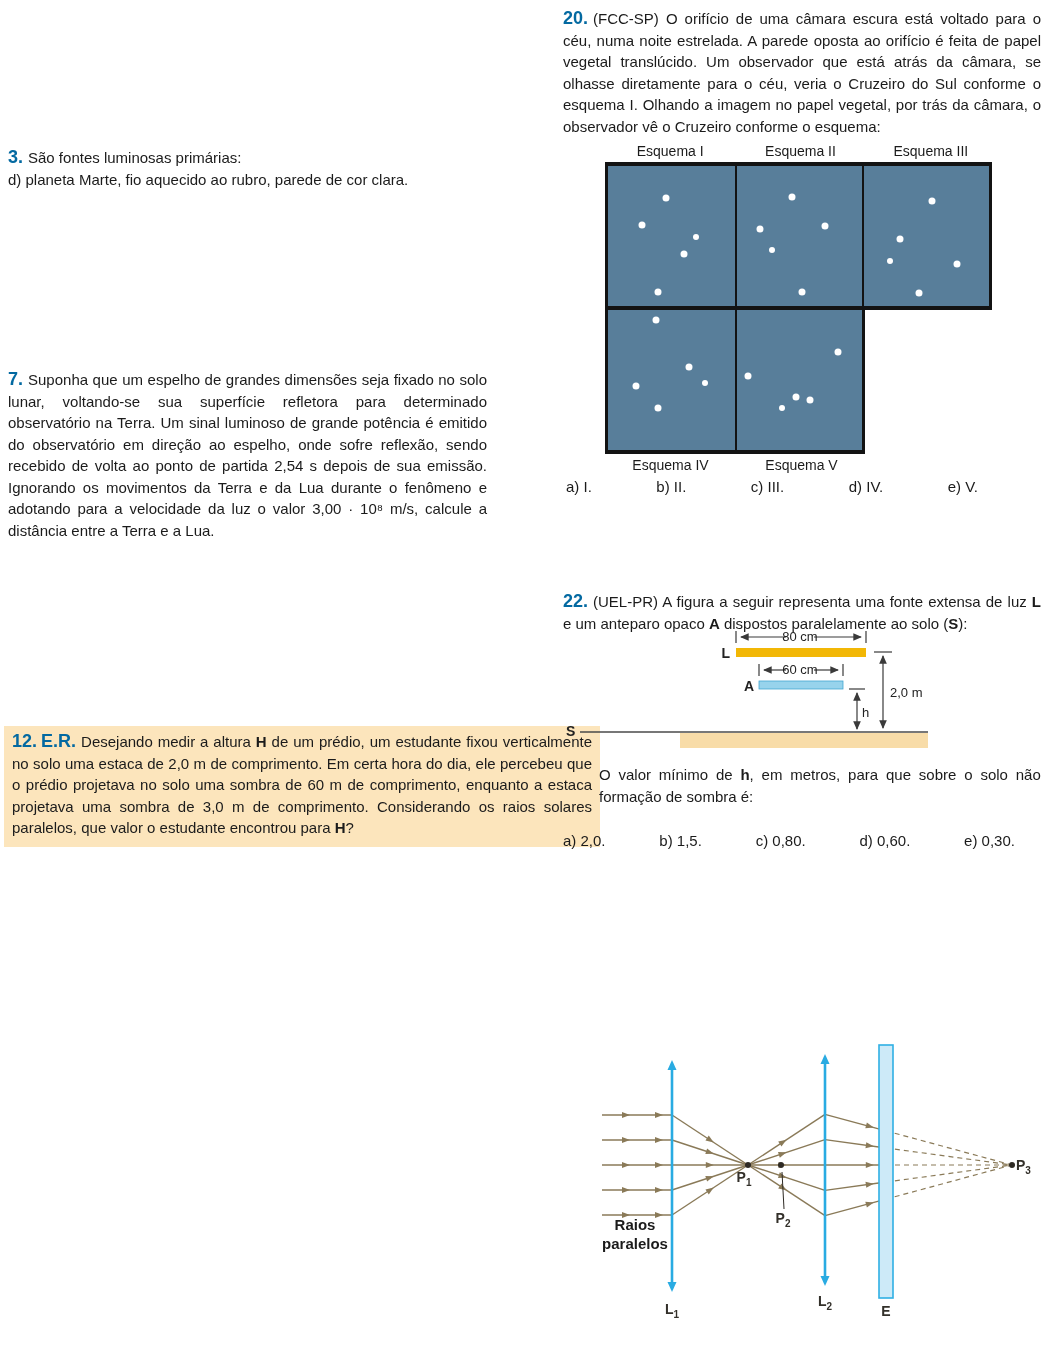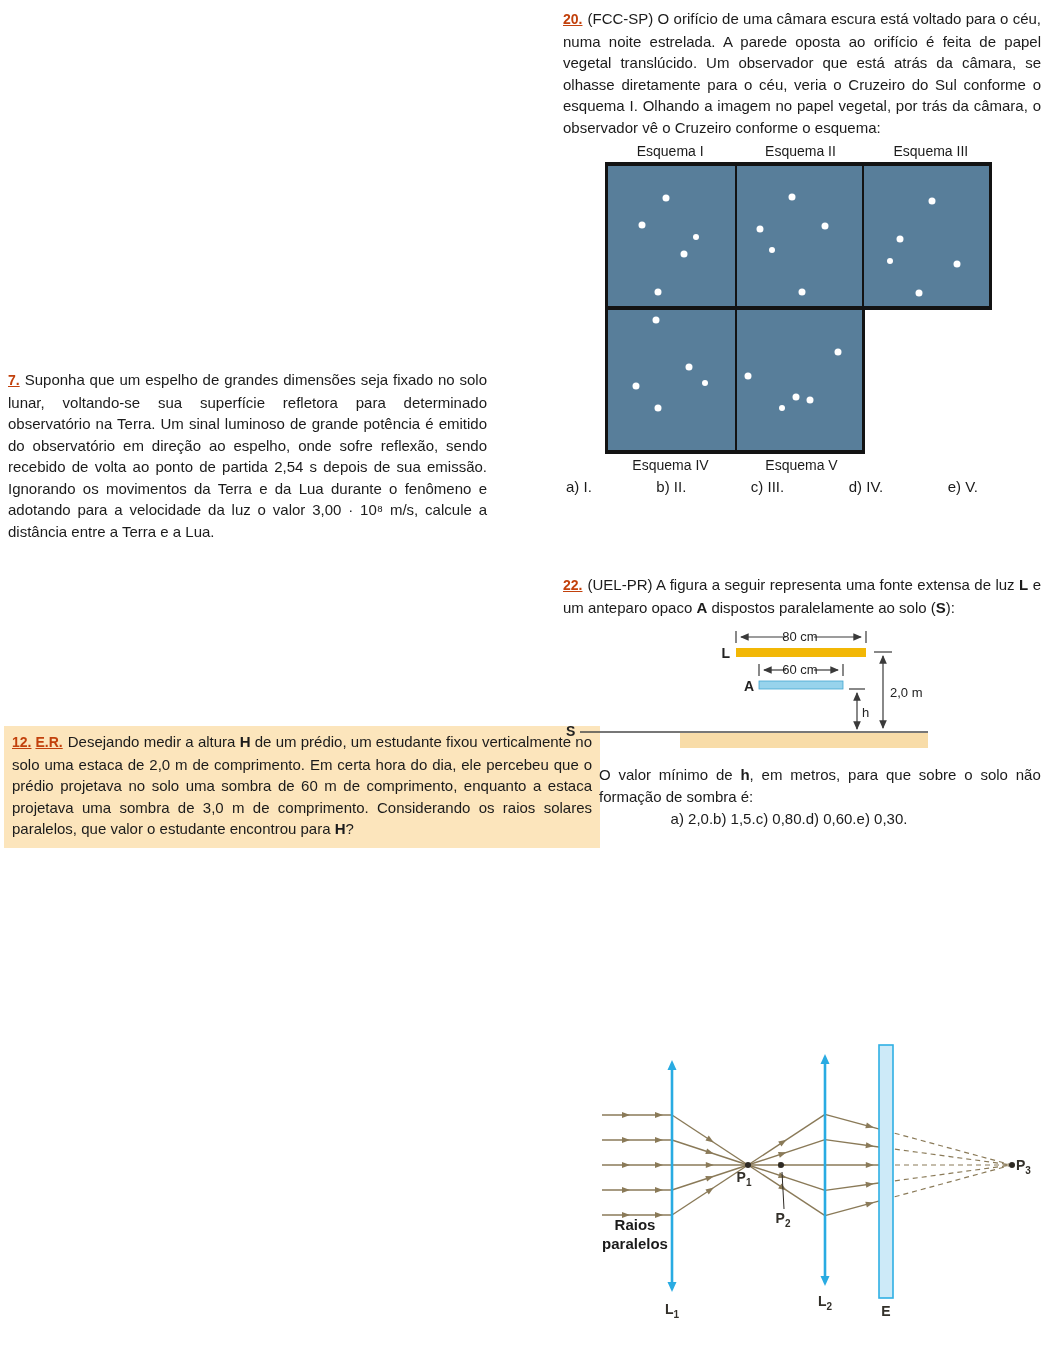--- a/index.html
+++ b/index.html
@@ -1,21 +1,21 @@
 <!DOCTYPE html>
 <html><head>
 <meta charset="utf-8">
 <style>
   *{margin:0;padding:0;box-sizing:border-box;}
   html,body{width:1047px;height:1355px;background:#ffffff;}
   body{font-family:"Liberation Sans",sans-serif;color:#1b1b1b;position:relative;overflow:hidden;}
 
   .q{position:absolute;font-size:15px;line-height:21.5px;}
   .para{text-align:justify;}
-  .qnum{color:#c2410c;font-weight:bold;font-size:14px;margin-right:5px;text-decoration:underline;}
+  .qnum{color:#0369a1;font-weight:bold;font-size:18px;margin-right:5px;}
   .er{margin-right:5px;margin-left:-1px;}
   .hl{background:#fce5bc;padding:5px 8px 8px;}
   .optline{line-height:21.5px;}
 
   .optrow{position:absolute;display:flex;justify-content:space-between;font-size:15px;}
 
   
   .starfig{position:absolute;}
   .slabels{display:flex;width:391px;}
   .slabels2{width:262px;}
@@ -34,20 +34,24 @@
   .dimtick{stroke:#3a3a3a;stroke-width:1.2;}
   .dimline{stroke:#3a3a3a;stroke-width:1.2;fill:none;}
   .lf-lbl{font-size:14px;font-weight:bold;fill:#33302a;}
   .lf-sub{font-size:10px;font-weight:bold;}
   .lf-rays{font-size:15px;font-weight:bold;fill:#1b1b1b;}
 </style>
 </head>
 <body>
 
 <section class="q" style="left:8px;top:147px;width:470px;">
+  <p>
+    <span class="qnum">3.</span><span>São fontes luminosas primárias:</span>
+  </p>
+  <p class="optline">d) planeta Marte, fio aquecido ao rubro, parede de cor clara.</p>
 </section>
 
 <section class="q para" style="left:8px;top:369px;width:479px;">
   <span class="qnum">7.</span><span>Suponha que um espelho de grandes dimensões seja fixado no solo lunar, voltando-se sua superfície refletora para determinado observatório na Terra. Um sinal luminoso de grande potência é emitido do observatório em direção ao espelho, onde sofre reflexão, sendo recebido de volta ao ponto de partida 2,54 s depois de sua emissão. Ignorando os movimentos da Terra e da Lua durante o fenômeno e adotando para a velocidade da luz o valor 3,00 · 10⁸ m/s, calcule a distância entre a Terra e a Lua.</span>
 </section>
 
 <section class="q para hl" style="left:4px;top:726px;width:596px;">
   <span class="qnum">12.</span><span class="qnum er">E.R.</span><span><span>Desejando medir a altura </span><b>H</b><span> de um prédio, um estudante fixou verticalmente no solo uma estaca de 2,0 m de comprimento. Em certa hora do dia, ele percebeu que o prédio projetava no solo uma sombra de 60 m de comprimento, enquanto a estaca projetava uma sombra de 3,0 m de comprimento. Considerando os raios solares paralelos, que valor o estudante encontrou para </span><b>H</b><span>?</span></span>
 </section>
 
@@ -107,21 +111,21 @@
 </div>
 
 <div class="optrow" style="left:566px;top:478px;width:412px;">
   <span>a) I.</span>
   <span>b) II.</span>
   <span>c) III.</span>
   <span>d) IV.</span>
   <span>e) V.</span>
 </div>
 
-<section class="q para" style="left:563px;top:574px;width:478px;">
+<section class="q para" style="left:563px;top:591px;width:478px;">
   <span class="qnum">22.</span><span><span>(UEL-PR) A figura a seguir representa uma fonte extensa de luz </span><b>L</b><span> e um anteparo opaco </span><b>A</b><span> dispostos paralelamente ao solo (</span><b>S</b><span>):</span></span>
 </section>
 
 <svg class="figsvg" style="left:560px;top:622px;" width="480" height="140" viewBox="0 0 480 140">
   <defs>
     <marker id="ah" markerWidth="8" markerHeight="8" viewBox="0 0 10 10" refX="8" refY="5" orient="auto-start-reverse">
       <path d="M0,1 L9,5 L0,9 z" fill="#3a3a3a"></path>
     </marker>
   </defs>
 
@@ -153,21 +157,21 @@
 
   <text class="figlbl" x="6" y="114" text-anchor="start">S</text>
   <line x1="20" y1="110" x2="368" y2="110" stroke="#4a4a4a" stroke-width="1.5"></line>
   <rect x="120" y="111" width="248" height="15" fill="#f8dca8"></rect>
 </svg>
 
 <section class="q para" style="left:563px;top:764px;width:478px;margin-left:36px;">
   <span><span>O valor mínimo de </span><b>h</b><span>, em metros, para que sobre o solo não haja formação de sombra é:</span></span>
 </section>
 
-<div class="optrow" style="left:563px;top:810px;width:452px;justify-content:center;">
+<div class="optrow" style="left:563px;top:832px;width:452px;">
   <span>a) 2,0.</span>
   <span>b) 1,5.</span>
   <span>c) 0,80.</span>
   <span>d) 0,60.</span>
   <span>e) 0,30.</span>
 </div>
 
 <svg id="lens-svg" class="figsvg" style="left:560px;top:1040px;" width="480" height="300" viewBox="0 0 480 300">
   <text class="lf-rays" x="75" y="190" text-anchor="middle">Raios</text>
   <text class="lf-rays" x="75" y="209" text-anchor="middle">paralelos</text>

